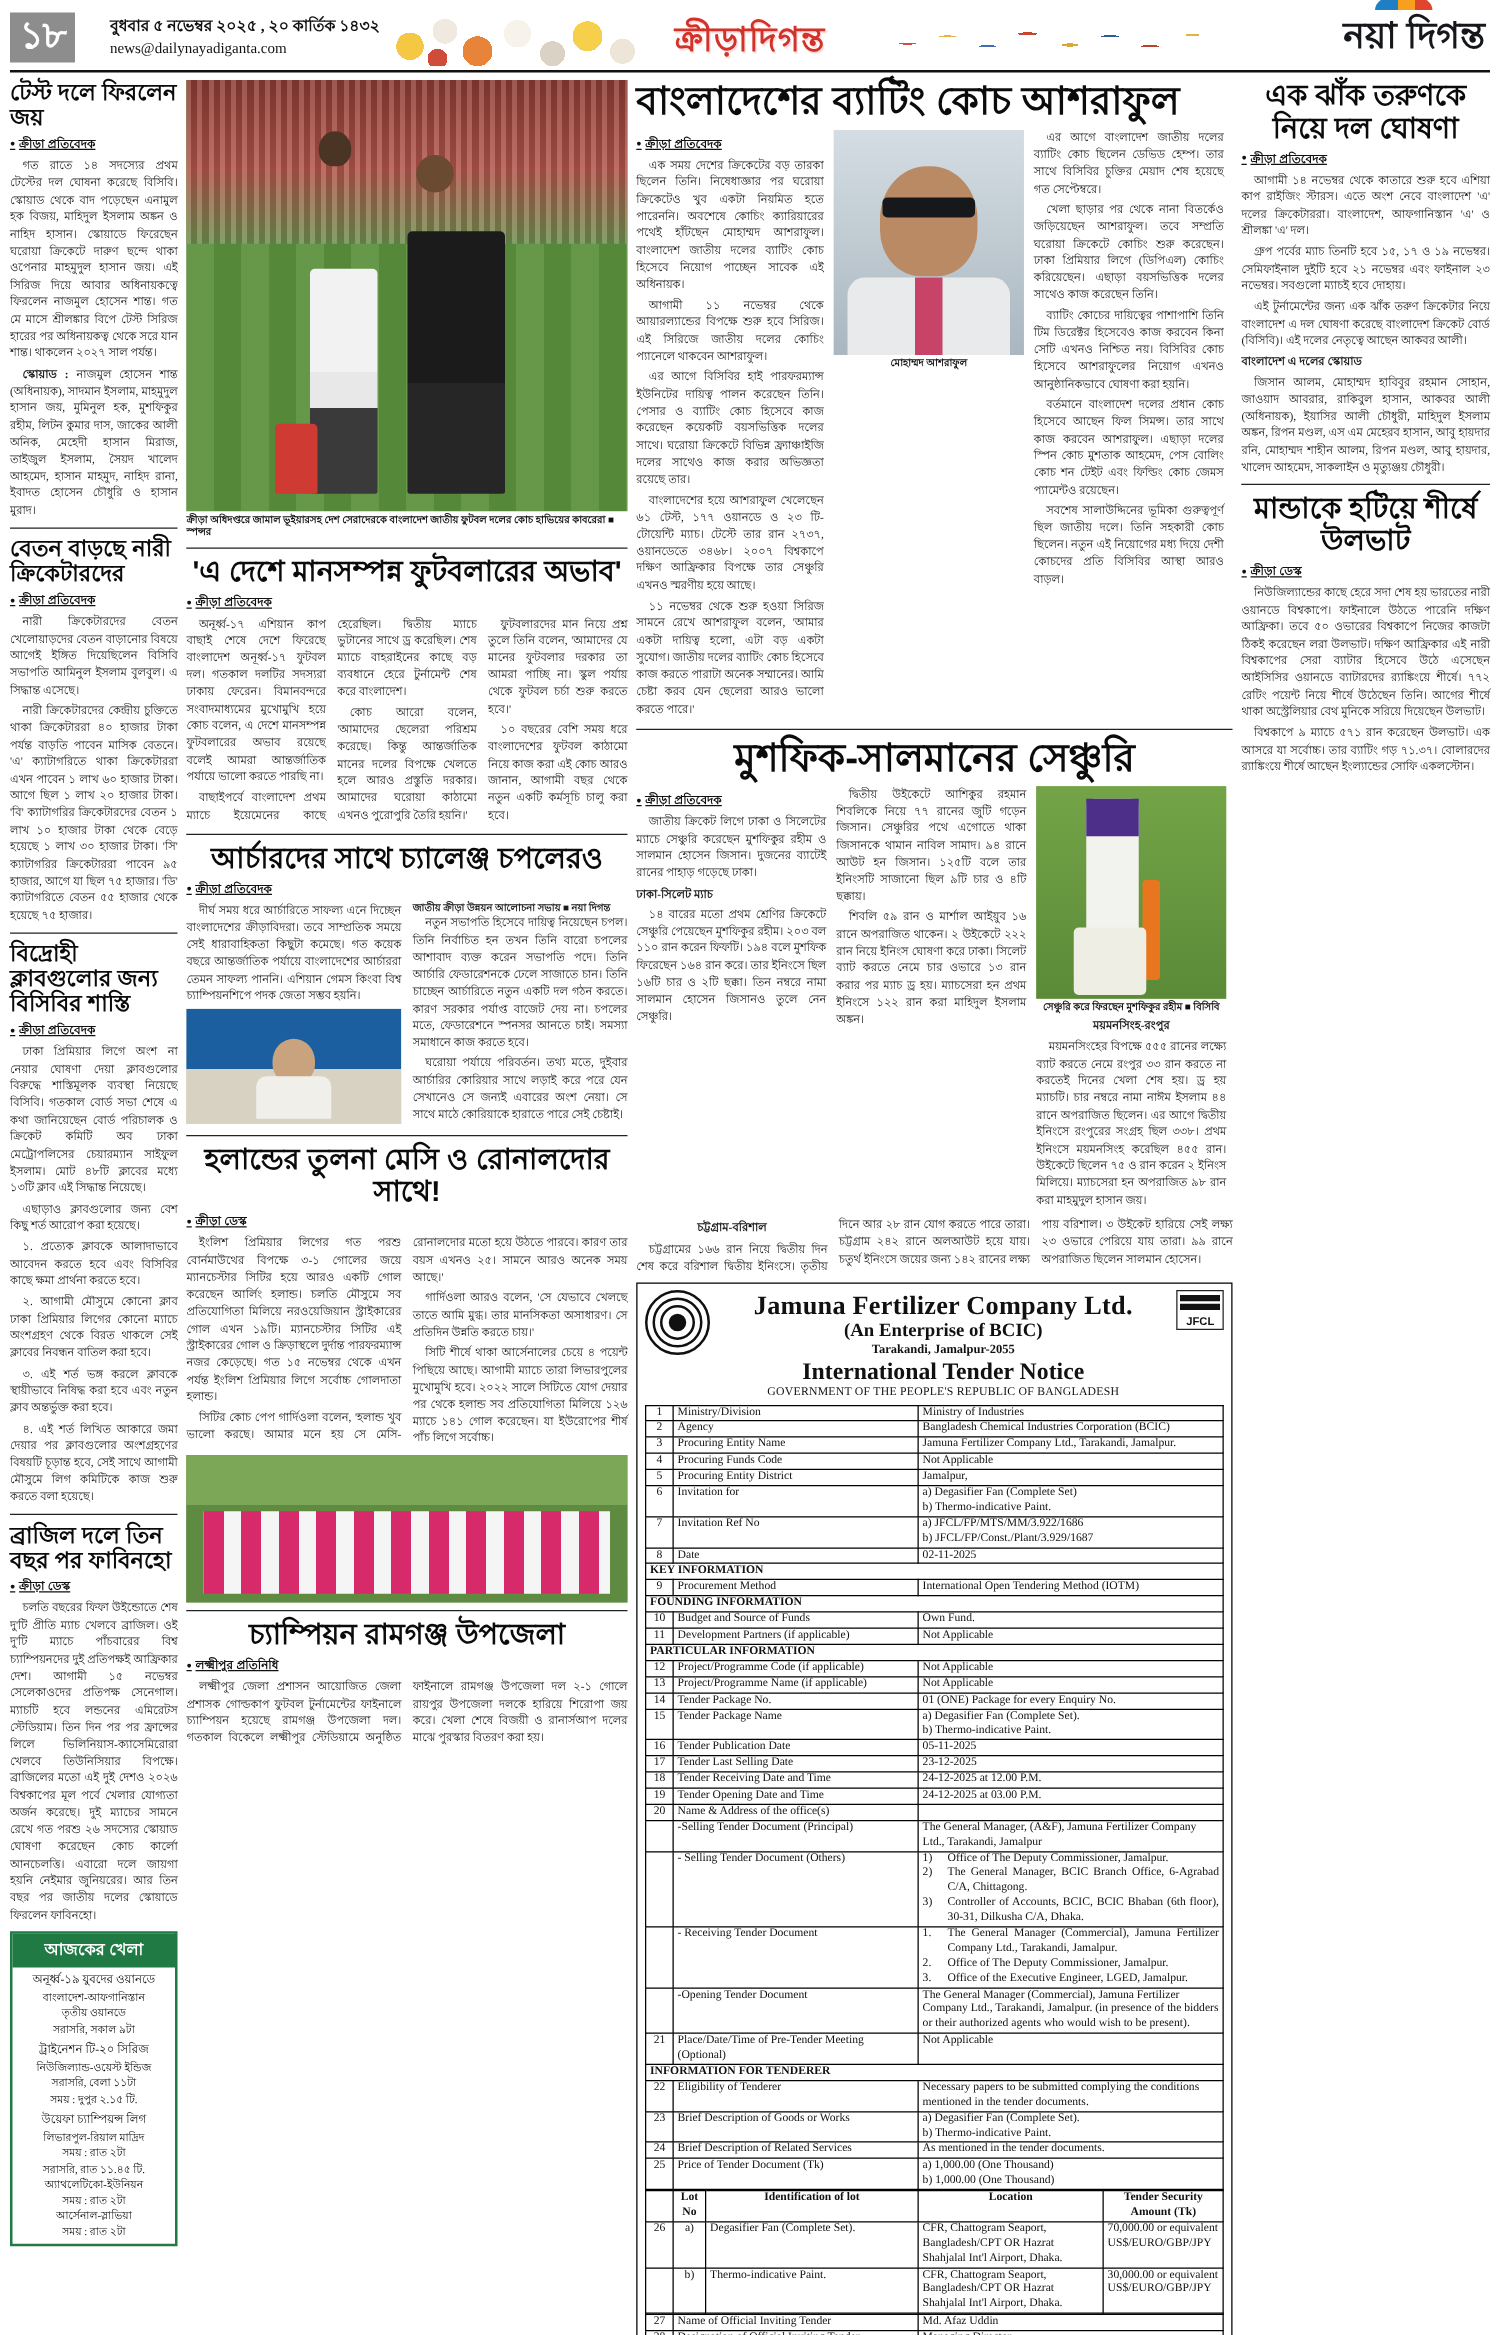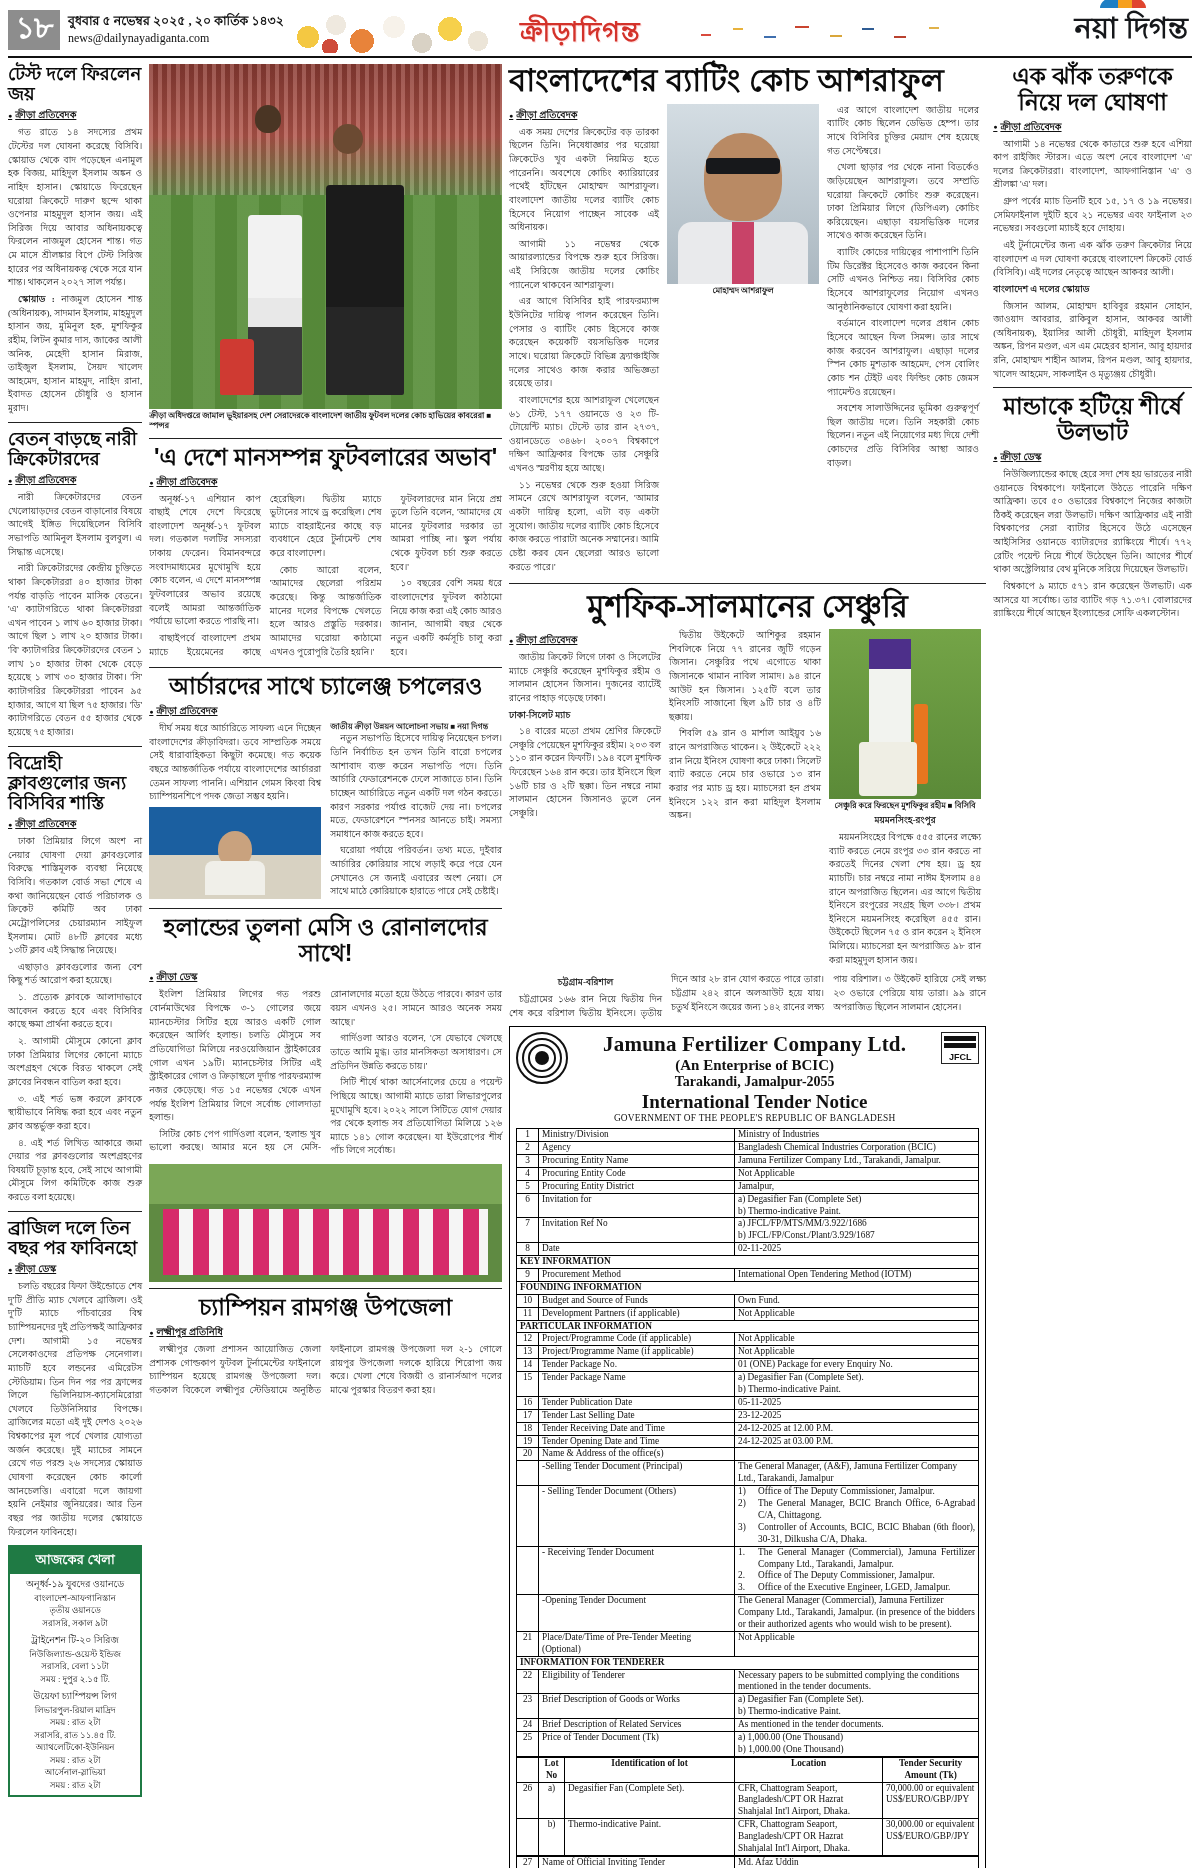--- a/index.html
+++ b/index.html
@@ -14,21 +14,21 @@
   }
   .page { width:1200px; height:1868px; position:relative; padding:6px 8px; }
 
   
   .masthead { display:flex; align-items:center; height:52px; border-bottom:2px solid #111; padding-bottom:3px; }
   .pagenum {
     width:52px; height:40px; background:#8d8d8d; color:#fff;
     font-family:"Liberation Sans", sans-serif; font-size:30px; font-weight:bold;
     display:flex; align-items:center; justify-content:center; letter-spacing:-1px;
   }
-  .mast-date { margin-left:8px; line-height:1.35; }
+  .mast-date { margin-left:28px; line-height:1.35; }
   .mast-date .d1 { font-size:12.5px; font-weight:bold; }
   .mast-date .d2 { font-size:12px; font-family:"Liberation Serif", serif; }
   .mast-strip { flex:1; height:46px; margin:0 6px; position:relative; overflow:hidden; }
   .balls { position:absolute; left:0; top:0; width:210px; height:46px;
     background:
       radial-gradient(circle at 18px 30px, #f4c842 0 11px, transparent 11px),
       radial-gradient(circle at 46px 18px, #efe9df 0 10px, transparent 10px),
       radial-gradient(circle at 72px 34px, #e8833a 0 12px, transparent 12px),
       radial-gradient(circle at 104px 20px, #f7f2ea 0 11px, transparent 11px),
       radial-gradient(circle at 132px 36px, #d9d2c5 0 10px, transparent 10px),
@@ -111,21 +111,21 @@
 
   
   .tender { border:1.6px solid #000; padding:5px 6px 4px; background:#fff;
      font-family:"Liberation Serif", serif; }
   .tender-head { display:flex; align-items:flex-start; gap:6px; }
   .tlogo { width:52px; height:52px; flex:0 0 52px; position:relative; }
   .tlogo .r { position:absolute; border-radius:50%; border:2px solid #111; }
   .t-center { flex:1; text-align:center; line-height:1.16; }
   .t-center .n1 { font-size:21px; font-weight:bold; letter-spacing:.2px; }
   .t-center .n2 { font-size:15px; font-weight:bold; }
-  .t-center .n3 { font-size:14px; font-weight:bold; }
+  .t-center .n3 { font-size:10px; font-weight:bold; }
   .t-center .n4 { font-size:19px; font-weight:bold; margin-top:1px; }
   .t-center .n5 { font-size:9.4px; letter-spacing:.2px; }
   .jfcl-mark { width:38px; height:32px; flex:0 0 38px; border:1px solid #222; position:relative;
      background:#fff; }
   .jfcl-mark .bar { position:absolute; left:2px; right:2px; height:5px; background:#111; }
   .jfcl-mark .jtxt { position:absolute; left:0; right:0; bottom:1px; text-align:center;
      font-size:9px; font-weight:bold; font-family:"Liberation Sans", sans-serif; }
   table.tt { border-collapse:collapse; width:100%; margin-top:4px; table-layout:fixed; }
   table.tt td { border:0.8px solid #000; padding:0px 3px; font-size:9.3px; line-height:1.28;
      vertical-align:top; }
@@ -449,21 +449,21 @@
               </tr>
               <tr>
                 <td class="num">3</td>
                 <td class="lbl">Procuring Entity Name</td>
                 <td>
                   <div>Jamuna Fertilizer Company Ltd., Tarakandi, Jamalpur.</div>
                 </td>
               </tr>
               <tr>
                 <td class="num">4</td>
-                <td class="lbl">Procuring Entity Code</td>
+                <td class="lbl">Procuring Funds Code</td>
                 <td>
                   <div>Not Applicable</div>
                 </td>
               </tr>
               <tr>
                 <td class="num">5</td>
                 <td class="lbl">Procuring Entity District</td>
                 <td>
                   <div>Jamalpur,</div>
                 </td>

